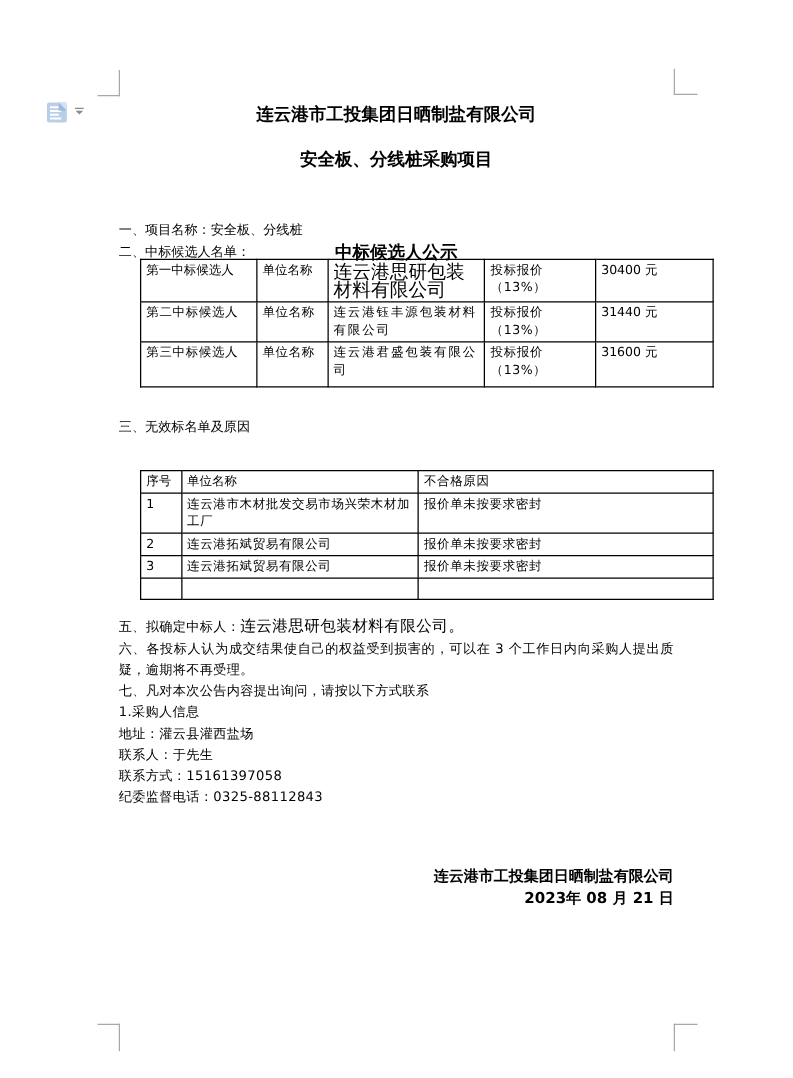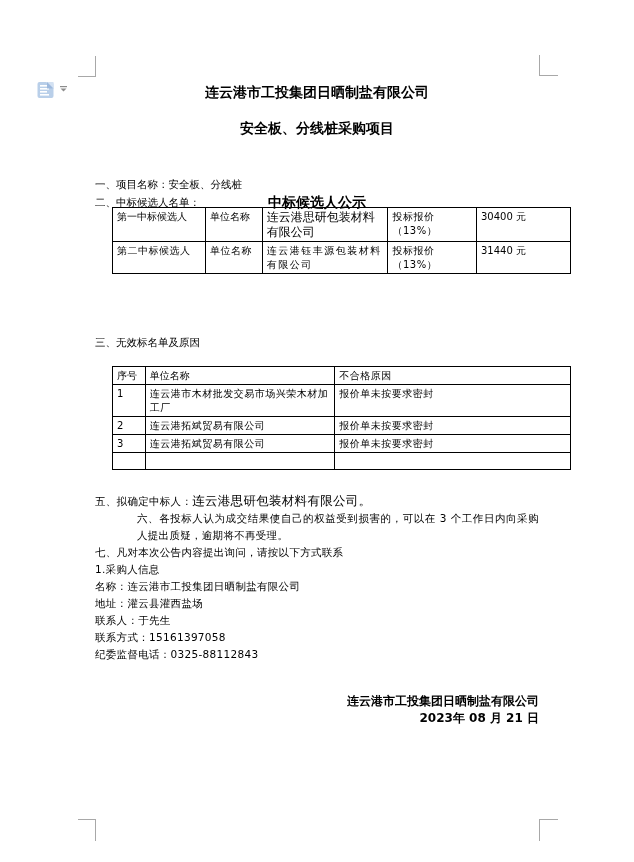--- a/index.html
+++ b/index.html
@@ -40,39 +40,39 @@
   td{border:1px solid #000;vertical-align:top;padding:2px 4px 1px 4px;line-height:14px;overflow:hidden;}
   .tbl-candidates{top:207px;}
   .tbl-candidates .c1{width:85px;}
   .tbl-candidates .c2{width:52px;}
   .tbl-candidates .c3{width:115px;}
   .tbl-candidates .c4{width:81px;}
   .tbl-candidates .c5{width:86px;}
   .tbl-candidates tr.r1{height:34px;}
   .tbl-candidates tr.r2{height:30px;}
   .tbl-candidates tr.r3{height:36px;}
-  .company-big{font-size:12px;line-height:15px;letter-spacing:0;}
+  .company-big{font-size:15px;line-height:15px;letter-spacing:0;}
   .spaced{letter-spacing:1.5px;}
   .spaced-sm{letter-spacing:0.5px;}
 
-  .tbl-invalid{top:366px;}
+  .tbl-invalid{top:376px;}
   .tbl-invalid .c1{width:31px;}
   .tbl-invalid .c2{width:180px;}
   .tbl-invalid .c3{width:224px;}
   .tbl-invalid tr.hd{height:18px;}
   .tbl-invalid tr.r1{height:32px;}
   .tbl-invalid tr.r2{height:18px;}
   .tbl-invalid tr.r3{height:18px;}
   .tbl-invalid tr.r4{height:17px;}
 
   
   .closing{position:absolute;left:95px;top:492px;width:444px;font-size:10.5px;}
   .closing p{margin:0;line-height:17px;letter-spacing:0.3px;}
   .closing .p5 .big{font-size:12.5px;}
-  .closing .p6{text-align:justify;margin-left:42px;}
+  .closing .p6{text-align:justify;}
 
   
   .signature{position:absolute;left:95px;top:693px;width:444px;text-align:right;font-weight:bold;font-size:12px;line-height:17px;}
 </style>
 </head>
 <body>
 
 <div class="crop crop-tl"></div>
 <div class="crop crop-tr"></div>
 <div class="crop crop-bl"></div>
@@ -121,20 +121,27 @@
     <td class="spaced-sm">投标报价（13%）</td>
     <td>30400 元</td>
   </tr>
   <tr class="r2">
     <td class="spaced-sm">第二中标候选人</td>
     <td class="spaced-sm">单位名称</td>
     <td class="spaced">连云港钰丰源包装材料有限公司</td>
     <td class="spaced-sm">投标报价（13%）</td>
     <td>31440 元</td>
   </tr>
+  <tr class="r3">
+    <td class="spaced-sm">第三中标候选人</td>
+    <td class="spaced-sm">单位名称</td>
+    <td class="spaced">连云港君盛包装有限公司</td>
+    <td class="spaced-sm">投标报价（13%）</td>
+    <td>31600 元</td>
+  </tr>
 </tbody>
   </table>
 
 <div class="line l3">三、无效标名单及原因</div>
 
 <table class="tbl-invalid">
   <colgroup>
       <col class="c1">
       <col class="c2">
       <col class="c3">
@@ -166,21 +173,20 @@
     <td></td>
   </tr>
 </tbody>
   </table>
 
 <div class="closing">
   <p class="p5"><span>五、拟确定中标人：</span><span class="big">连云港思研包装材料有限公司。</span></p>
   <p class="p6">六、各投标人认为成交结果使自己的权益受到损害的，可以在 3 个工作日内向采购人提出质疑，逾期将不再受理。</p>
   <p>七、凡对本次公告内容提出询问，请按以下方式联系</p>
   <p>1.采购人信息</p>
-  <p>名称：连云港市工投集团日晒制盐有限公司</p>
   <p>地址：灌云县灌西盐场</p>
   <p>联系人：于先生</p>
   <p>联系方式：15161397058</p>
   <p>纪委监督电话：0325-88112843</p>
 </div>
 
 <div class="signature">
   <div>连云港市工投集团日晒制盐有限公司</div>
   <div>2023年 08 月 21 日</div>
 </div>

